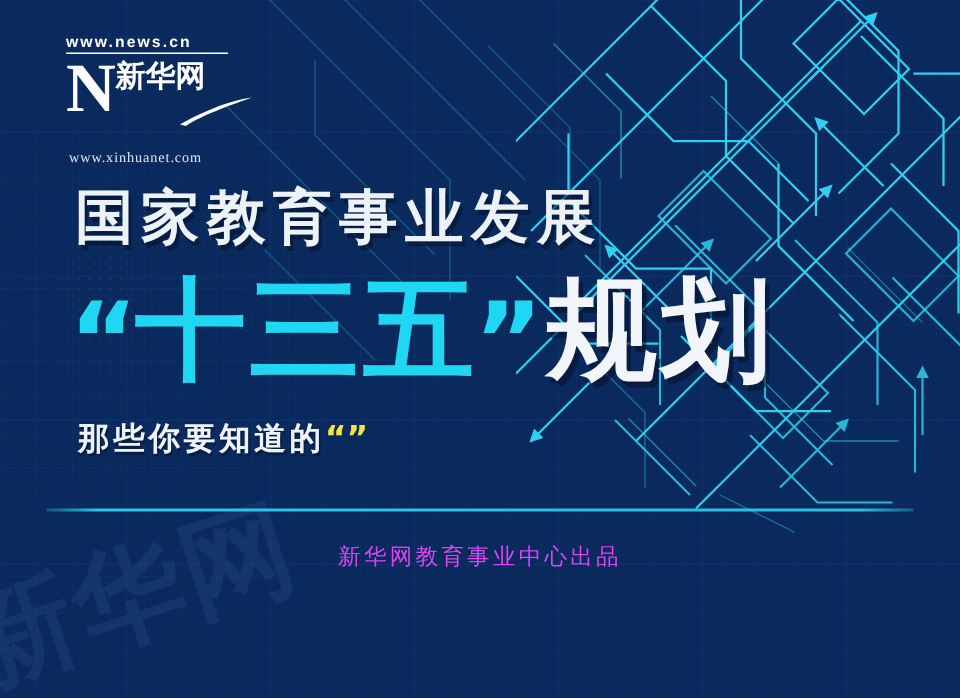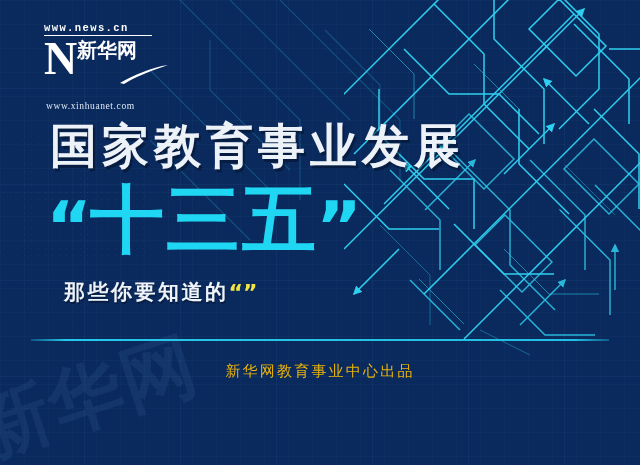--- a/index.html
+++ b/index.html
@@ -102,21 +102,21 @@
     width: 124px;
   }
   .logo-top {
     font-size: 10.5px;
     color: #ffffff;
     letter-spacing: 1.4px;
     font-weight: 700;
     border-bottom: 1.6px solid #ffffff;
     padding-bottom: 1px;
     width: 108px;
-    font-family: Liberation Mono, monospace;
+    font-family: Liberation Sans, sans-serif;
   }
   .logo-mid {
     position: relative;
     height: 48px;
     margin-top: 2px;
   }
   .logo-bigN {
     position: absolute;
     left: 0;
     top: -1px;
@@ -161,21 +161,21 @@
     margin-top: 15px;
     margin-left: 2px;
     font-family: "Liberation Serif", serif;
   }
 
   
   .line1 {
     position: absolute;
     left: 50px;
     top: 126px;
-    font-size: 47px;
+    font-size: 39px;
     line-height: 40px;
     font-weight: 700;
     color: #edf2f8;
     letter-spacing: 5px;
     font-family: "DejaVu Sans", sans-serif;
     text-shadow: 2px 3px 0 rgba(3,16,40,0.55);
     white-space: nowrap;
   }
 
   .line2 {
@@ -211,21 +211,21 @@
     line-height: 78px;
     font-weight: 700;
     color: #f2f5f9;
     letter-spacing: 2px;
     font-family: "DejaVu Sans", sans-serif;
     text-shadow: 3px 4px 0 rgba(4,18,44,0.6);
   }
 
   .line3 {
     position: absolute;
-    left: 64px;
+    left: 52px;
     top: 279px;
     display: flex;
     align-items: center;
     white-space: nowrap;
   }
   .sub-white {
     font-size: 21px;
     line-height: 26px;
     font-weight: 700;
     color: #eef3f9;
@@ -261,21 +261,21 @@
 
   
   .footer {
     position: absolute;
     left: 0;
     right: 0;
     top: 362px;
     text-align: center;
     font-size: 15px;
     letter-spacing: 2.2px;
-    color: #eab308;
+    color: #d946ef;
     font-family: "DejaVu Sans", sans-serif;
     font-weight: 400;
   }
 </style>
 </head>
 <body>
 
 <div id="poster">
 
   <div class="grid-layer"></div>
@@ -380,20 +380,21 @@
     </div>
     <div class="logo-bot">www.xinhuanet.com</div>
   </div>
 
   <div class="line1">国家教育事业发展</div>
 
   <div class="line2">
     <span class="q-open">“</span>
     <span class="big-cyan">十三五</span>
     <span class="q-close">”</span>
+    <span class="big-white">规划</span>
   </div>
 
   <div class="line3">
     <span class="sub-white">那些你要知道的</span>
     <span class="yq">“</span>
     <span class="yq">”</span>
   </div>
 
   <div class="divider"></div>
 

